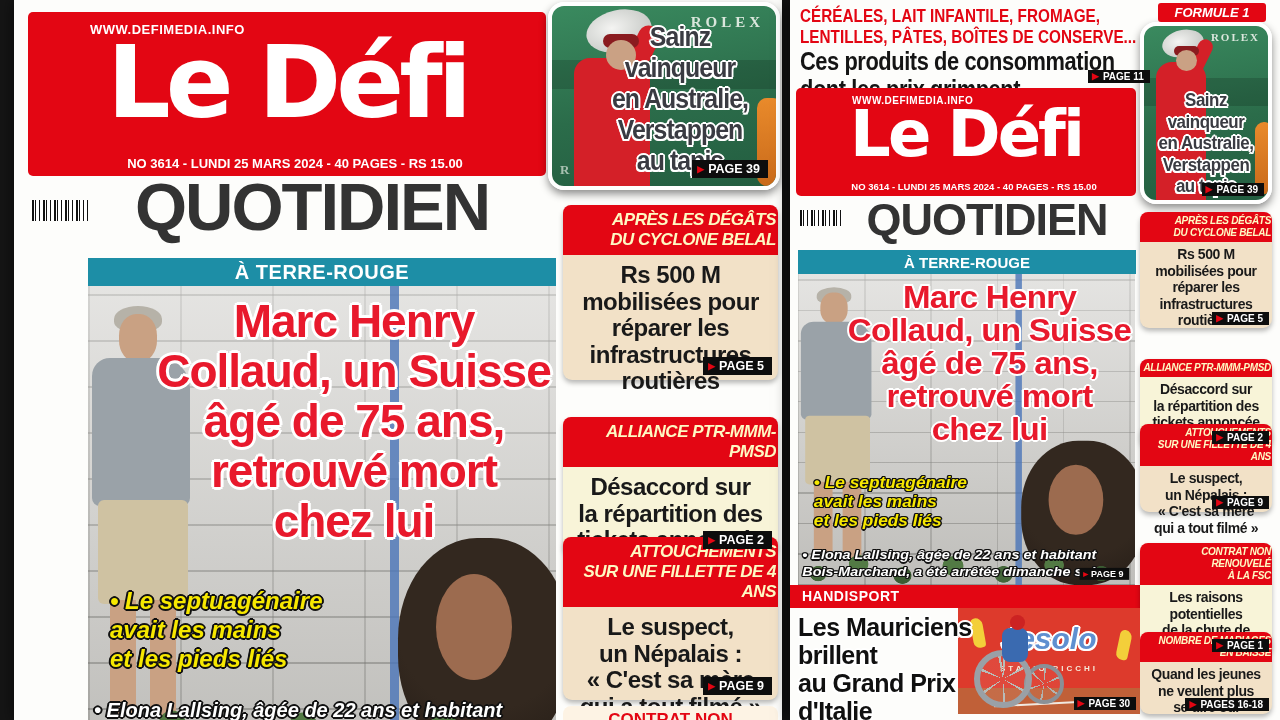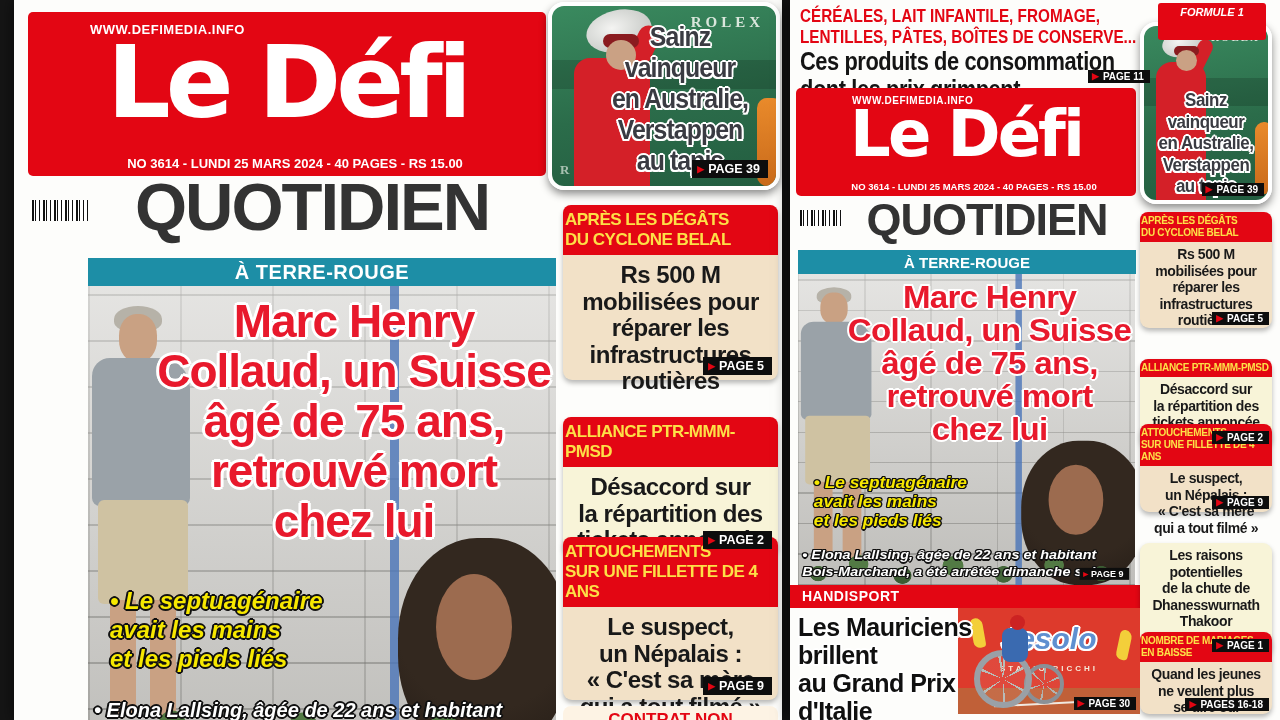--- a/index.html
+++ b/index.html
@@ -109,26 +109,26 @@
   .f1-l .d-cap { left:51px; top:28px; width:36px; height:14px; }
   .f1-r .d-cap { left:30px; top:20px; width:25px; height:10px; }
   .orange-fig { position:absolute; background:linear-gradient(#e98a2b,#c96a1a); border-radius:10px; }
   .f1-l .orange-fig { right:-7px; top:92px; width:26px; height:88px; }
   .f1-r .orange-fig { right:-5px; top:96px; width:18px; height:72px; }
   .f1-headline { position:absolute; text-align:center; font-weight:bold; color:#3a3b42; z-index:3; }
   .f1-l .f1-headline { left:34px; right:2px; top:16px; font-size:27px; line-height:31px; letter-spacing:-1px; transform:scaleX(.92); transform-origin:50% 0; }
   .f1-r .f1-headline { left:2px; right:2px; top:64px; font-size:18px; line-height:21.5px; letter-spacing:-.5px; transform:scaleX(.94); transform-origin:50% 0; }
   .f1-page-l { right:8px;  bottom:8px; }
   .f1-page-r { right:4px;  bottom:4px; }
-  .f1-tag { position:absolute; left:368px; top:3px; width:108px; height:37px; background:#e30613; color:#fff;
-    font-weight:bold; font-style:italic; font-size:11px; text-align:center; border-radius:3px; line-height:19px; z-index:6; }
+  .f1-tag { position:absolute; left:368px; top:3px; width:108px; height:19px; background:#e30613; color:#fff;
+    font-weight:bold; font-style:italic; font-size:13px; text-align:center; border-radius:3px; line-height:19px; z-index:6; }
 
   
   .side-item { position:absolute; border-radius:9px; box-shadow:0 3px 5px rgba(0,0,0,.28); }
-  .side-head { background:#e30613; color:#fde047; font-weight:bold; text-align:left; border-radius:8px 8px 0 0; }
+  .side-head { background:#e30613; color:#fef9c3; font-weight:bold; text-align:right; border-radius:8px 8px 0 0;font-style:italic; }
   .side-body { font-weight:bold; color:#191919; text-align:center; }
   .beige { background:#f2e1c7; } .cream { background:#f8f4d8;margin-top:27px; }
   .page-left  .side-item { width:215px; left:549px; }
   .page-left  .side-head { font-size:17px; line-height:20px; padding:5px 2px; letter-spacing:-.5px; }
   .page-left  .side-body { font-size:24px; line-height:26.5px; padding:7px 2px 16px; letter-spacing:-.5px; }
   .page-left  .side-item .page-box { right:6px; bottom:5px; }
   .item-l1 { top:205px; height:175px; }
   .item-l2 { top:390px; height:137px; }
   .item-l3 { top:537px; height:163px; }
   .side-partial { position:absolute; left:549px; top:706px; width:215px; height:14px; background:#fdf3e4;
@@ -394,20 +394,22 @@
       <div class="side-body pre">Le suspect,
 un Népalais :
 « C'est sa mère
 qui a tout filmé »</div>
       <div class="page-box pb-sm">
         <span class="pb-arrow">▶</span>
         <span>PAGE 9</span>
       </div>
     </div>
     <div class="side-item item-r4 cream">
+      <div class="side-head pre">CONTRAT NON RENOUVELÉ
+À LA FSC</div>
       <div class="side-body pre">Les raisons
 potentielles
 de la chute de
 Dhanesswurnath
 Thakoor</div>
       <div class="page-box pb-sm">
         <span class="pb-arrow">▶</span>
         <span>PAGE 1</span>
       </div>
     </div>

